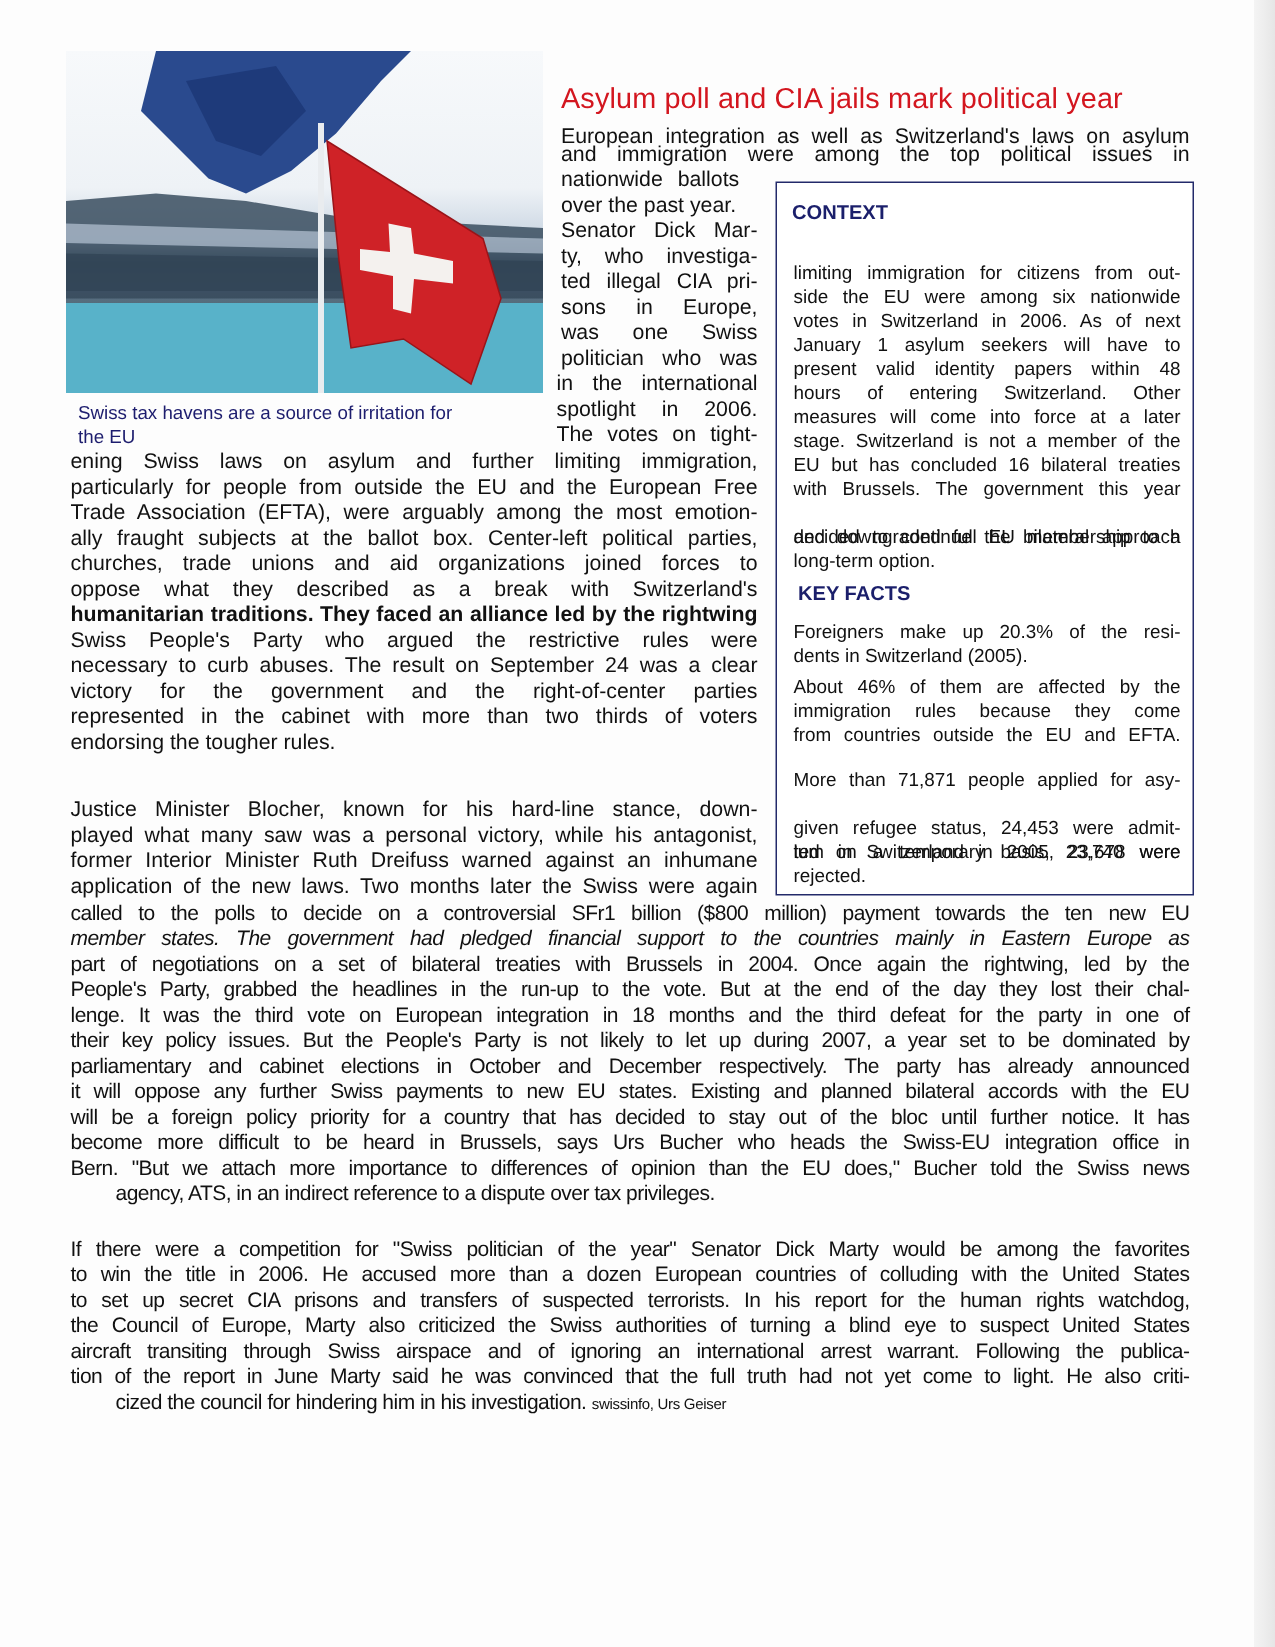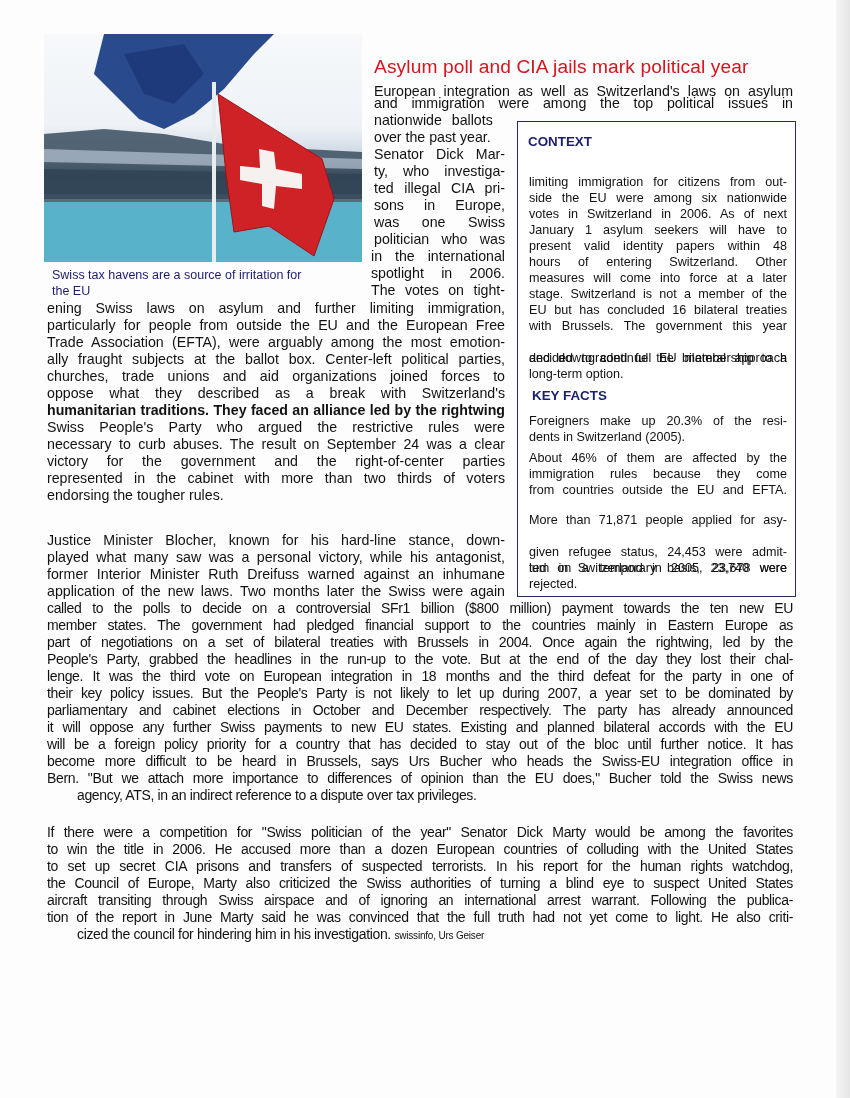--- a/index.html
+++ b/index.html
@@ -108,21 +108,21 @@
 <div class="line" style="left:47px;top:453px;width:458px;">victory for the government and the right-of-center parties</div>
 <div class="line" style="left:47px;top:470px;width:458px;">represented in the cabinet with more than two thirds of voters</div>
 <div class="line last" style="left:47px;top:487px;width:458px;">endorsing the tougher rules.</div>
 
 <div class="line" style="left:47px;top:532px;width:458px;"> Justice Minister Blocher, known for his hard-line stance, down-</div>
 <div class="line" style="left:47px;top:549px;width:458px;">played what many saw was a personal victory, while his antagonist,</div>
 <div class="line" style="left:47px;top:566px;width:458px;">former Interior Minister Ruth Dreifuss warned against an inhumane</div>
 <div class="line" style="left:47px;top:583px;width:458px;">application of the new laws. Two months later the Swiss were again</div>
 
 <div class="wide" style="top:600px;">called to the polls to decide on a controversial SFr1 billion ($800 million) payment towards the ten new EU</div>
-<div class="wide" style="top:617px;">member states. The government had pledged financial support to the countries mainly in Eastern Europe as</div>
+<div class="wide" style="top:617px;font-style:italic;">member states. The government had pledged financial support to the countries mainly in Eastern Europe as</div>
 <div class="wide" style="top:634px;">part of negotiations on a set of bilateral treaties with Brussels in 2004. Once again the rightwing, led by the</div>
 <div class="wide" style="top:651px;">People's Party, grabbed the headlines in the run-up to the vote. But at the end of the day they lost their chal-</div>
 <div class="wide" style="top:668px;">lenge. It was the third vote on European integration in 18 months and the third defeat for the party in one of</div>
 <div class="wide" style="top:685px;">their key policy issues. But the People's Party is not likely to let up during 2007, a year set to be dominated by</div>
 <div class="wide" style="top:702px;">parliamentary and cabinet elections in October and December respectively. The party has already announced</div>
 <div class="wide" style="top:719px;">it will oppose any further Swiss payments to new EU states. Existing and planned bilateral accords with the EU</div>
 <div class="wide" style="top:736px;">will be a foreign policy priority for a country that has decided to stay out of the bloc until further notice. It has</div>
 <div class="wide" style="top:753px;">become more difficult to be heard in Brussels, says Urs Bucher who heads the Swiss-EU integration office in</div>
 <div class="wide" style="top:770px;">Bern. "But we attach more importance to differences of opinion than the EU does," Bucher told the Swiss news</div>
 <div class="wide last" style="top:787px;">agency, ATS, in an indirect reference to a dispute over tax privileges.</div>

